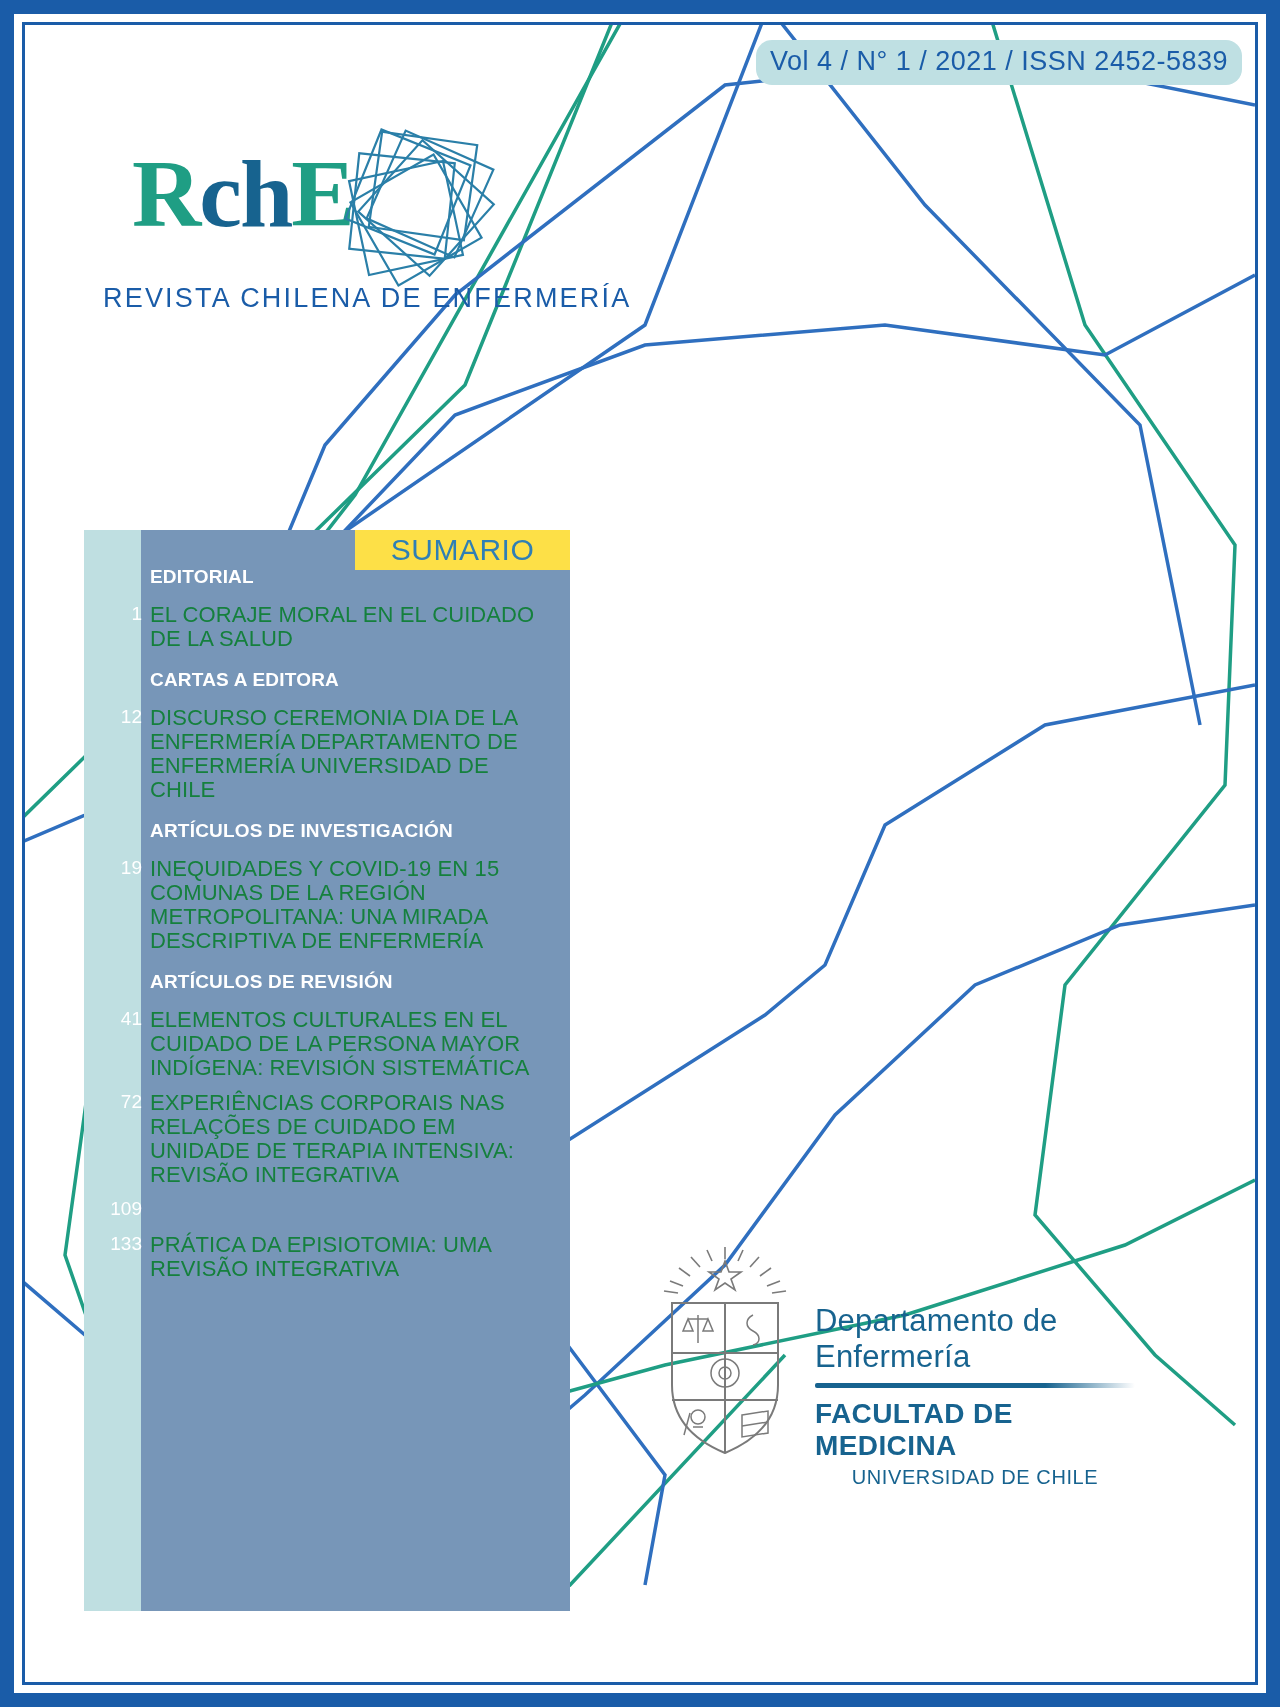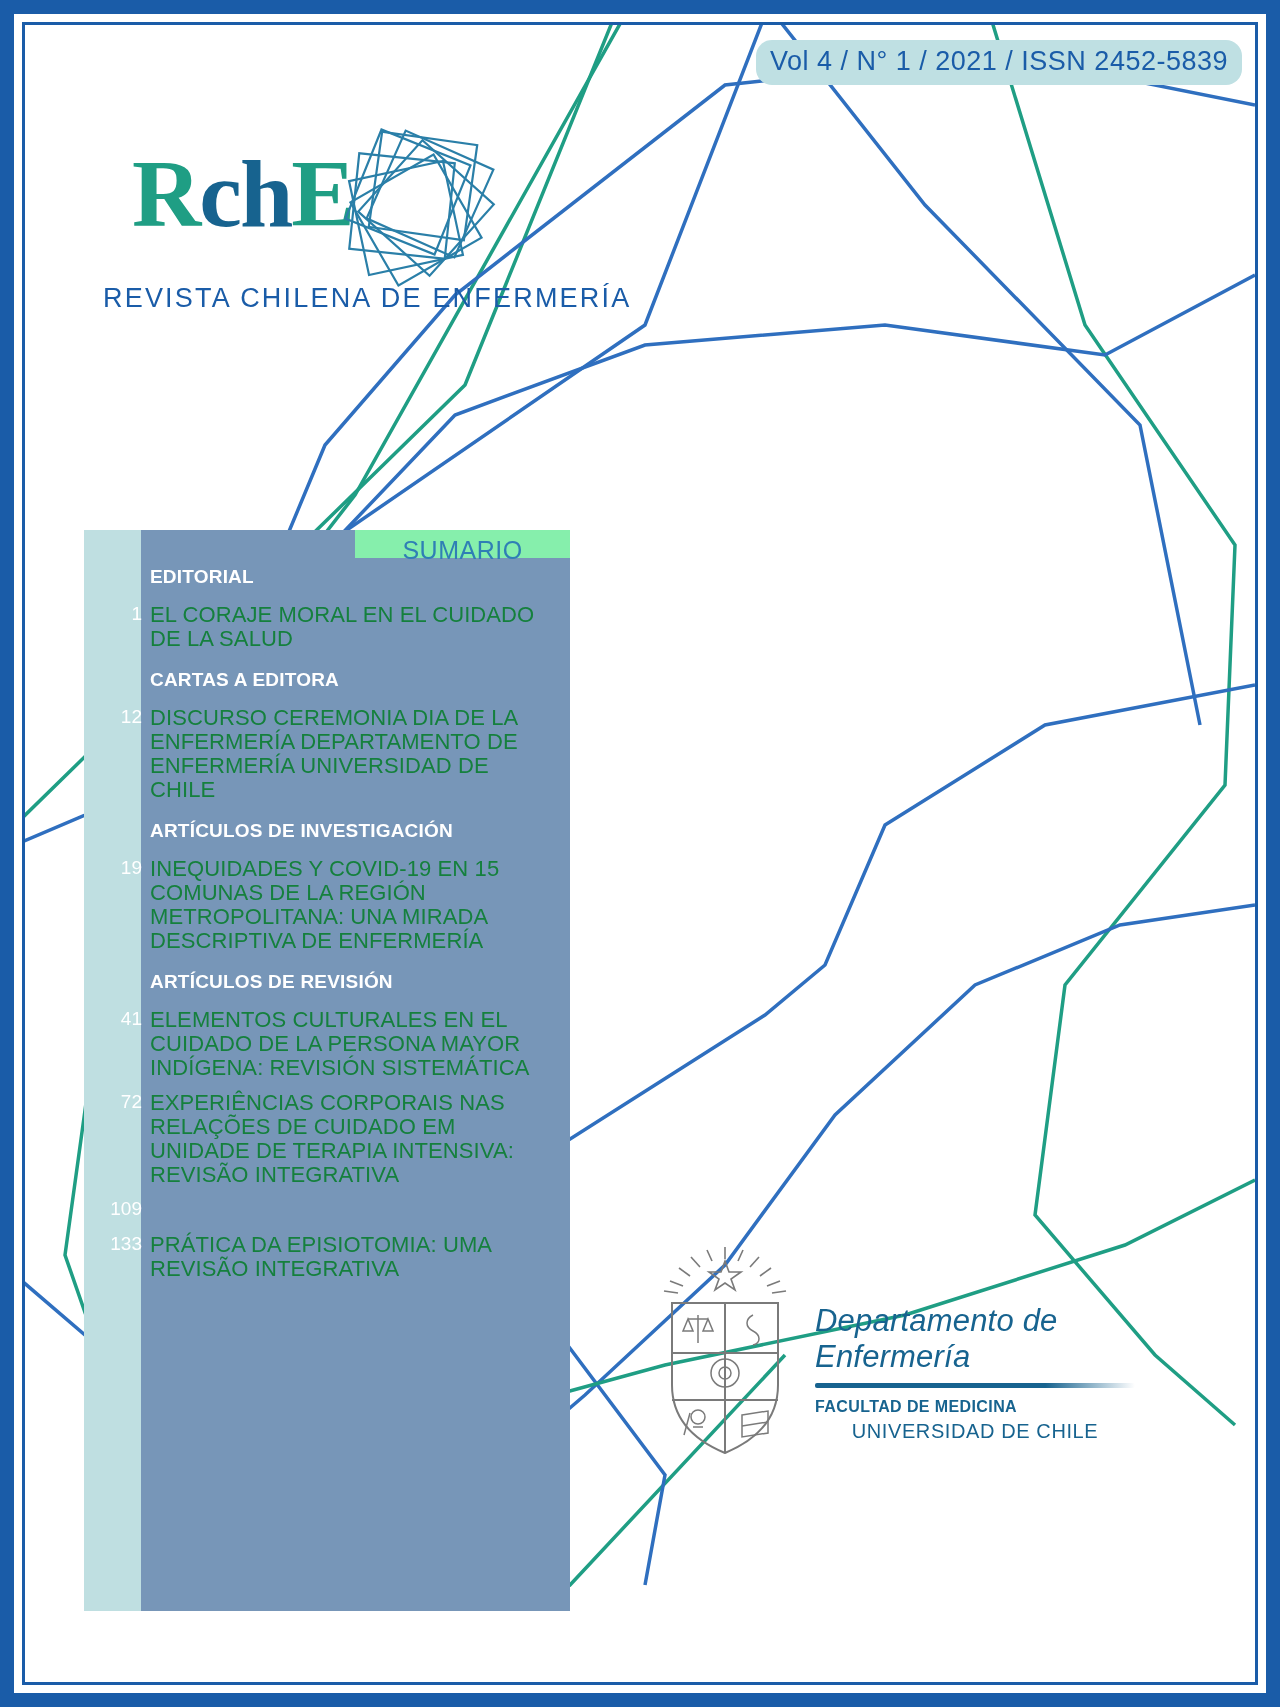--- a/index.html
+++ b/index.html
@@ -103,24 +103,24 @@
     top: 530px;
     width: 429px;
     height: 1081px;
     background: #7796b8;
   }
   .sumario-tab {
     position: absolute;
     left: 355px;
     top: 530px;
     width: 215px;
-    height: 28px;
-    background: #86efac;
+    height: 40px;
+    background: #fde047;
     color: #2f7fb5;
-    font-size: 25px;
+    font-size: 30px;
     text-align: center;
     line-height: 40px;
     letter-spacing: 0.5px;
   }
   .toc-list {
     position: absolute;
     left: 84px;
     top: 548px;
     width: 486px;
   }
@@ -174,30 +174,29 @@
     position: absolute;
     left: 175px;
     top: 58px;
     width: 320px;
   }
   .uni-dept {
     font-size: 31px;
     color: #17638f;
     font-family: "Liberation Sans", sans-serif;
     letter-spacing: 0.2px;
-    font-style: italic;
   }
   .uni-rule {
     margin: 8px 0 10px 0;
     height: 5px;
     background: linear-gradient(to right, #17638f, #17638f 72%, rgba(23,99,143,0) 100%);
     border-radius: 2px;
   }
   .uni-fac {
-    font-size: 16px;
+    font-size: 28px;
     font-weight: bold;
     color: #17638f;
     letter-spacing: 0.4px;
   }
   .uni-univ {
     font-size: 20px;
     color: #17638f;
     letter-spacing: 0.6px;
     margin-top: 4px;
     text-align: center;

